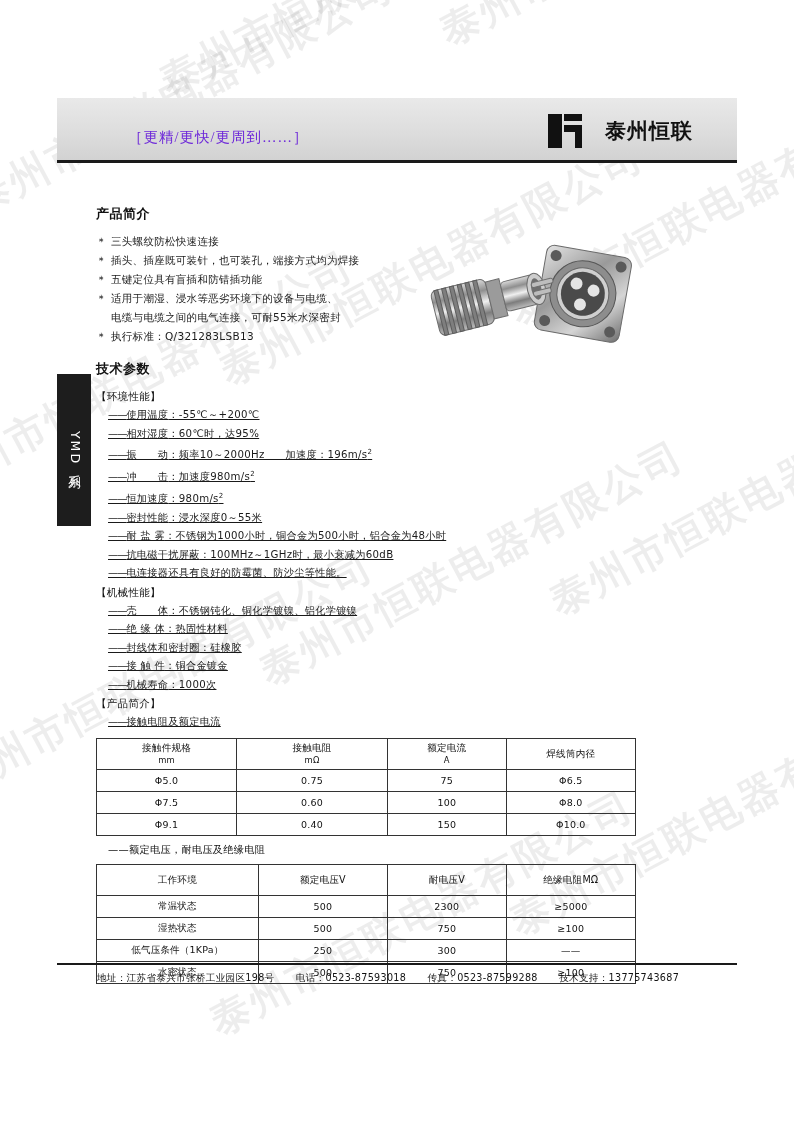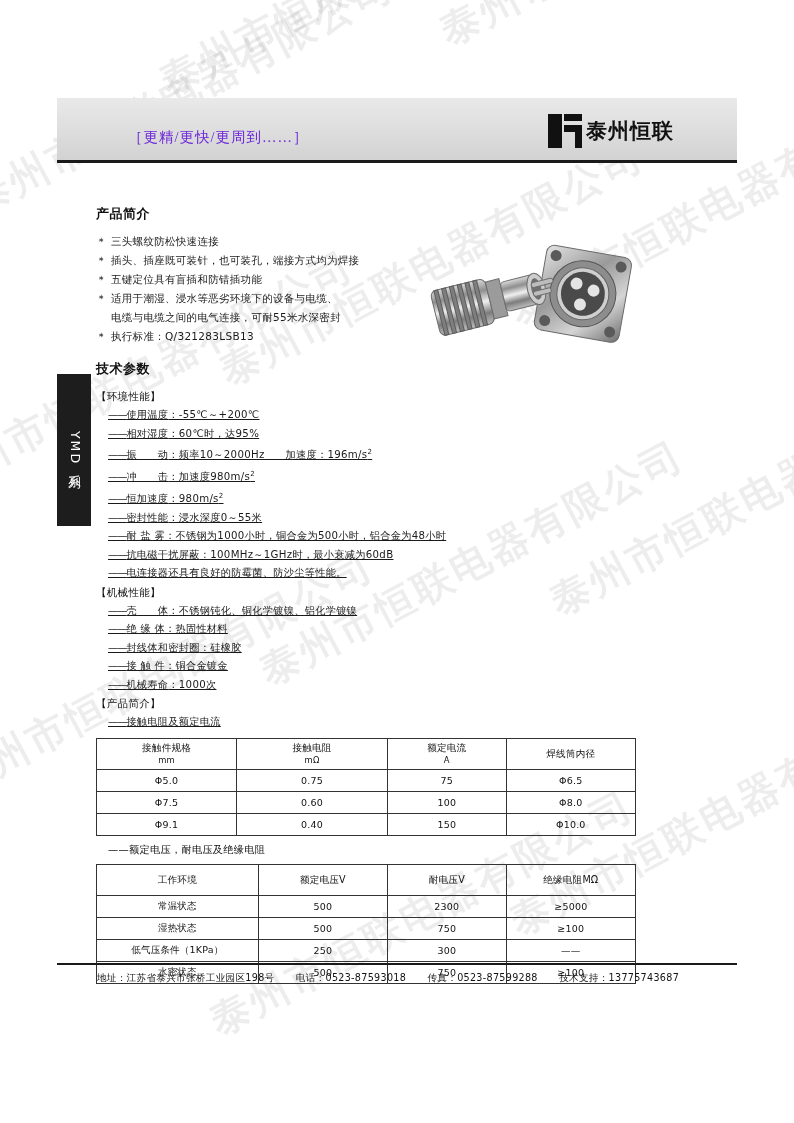--- a/index.html
+++ b/index.html
@@ -62,21 +62,21 @@
     font-size: 14.5px;
     color: #6d28d9;
     letter-spacing: 1px;
     font-family: Liberation Serif, serif;
   }
   .logo-wrap {
     position: absolute;
     left: 548px; top: 114px;
     display: flex;
     align-items: center;
-    gap: 4px;
+    gap: 23px;
   }
   .logo-mark {
     width: 34px; height: 34px;
     position: relative;
   }
   .logo-name {
     font-size: 21px;
     font-weight: bold;
     letter-spacing: 1px;
     color: #111;

